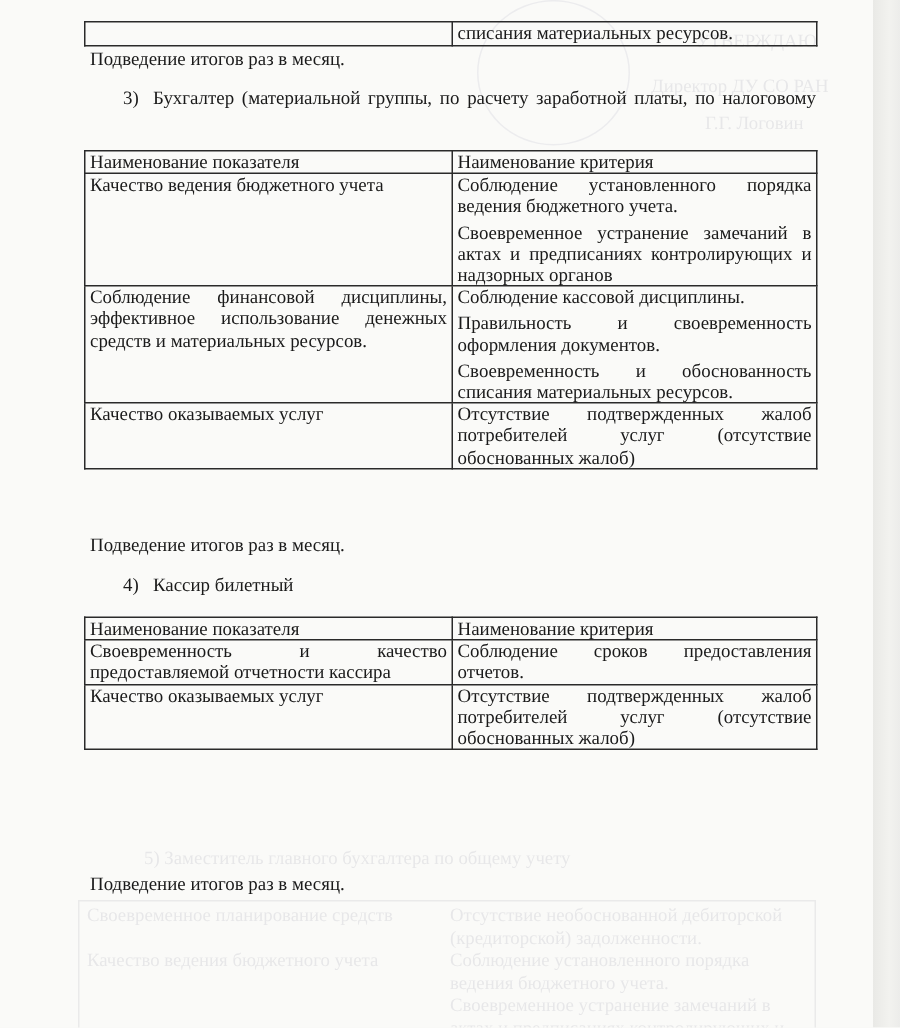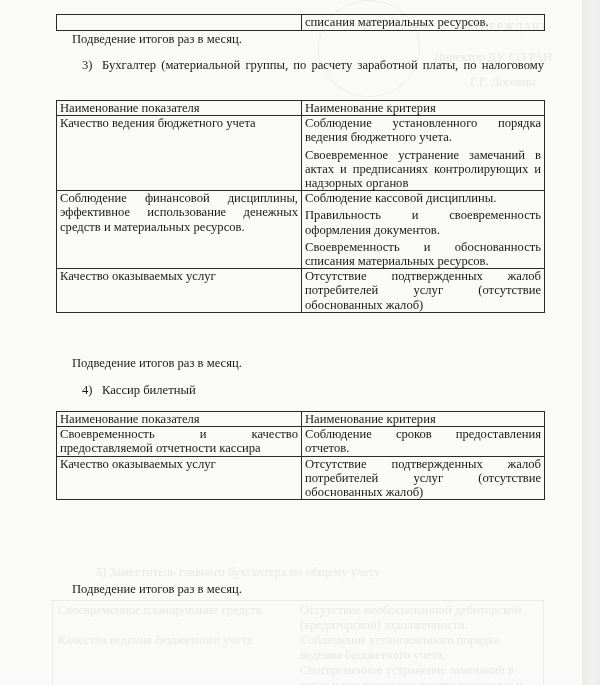--- a/index.html
+++ b/index.html
@@ -76,21 +76,21 @@
       display: block;
       margin: 0;
     }
     .p + .p { margin-top: 3px; }
 
     .tail-table { position: absolute; top: 14px; left: 0; font-family: Liberation Serif, serif; }
     .tail-table td { height: 15px; }
 
     .summary {
       position: absolute;
-      left: 16px;
+      left: 4px;
       white-space: nowrap;
     }
     .heading {
       position: absolute;
       left: 26px;
       width: 462px;
       text-align: justify;
     }
     .heading .num { display: inline-block; width: 20px; }
     .heading .line1 { display: block; text-align: justify; text-align-last: justify; font-family: Liberation Serif, serif; }

